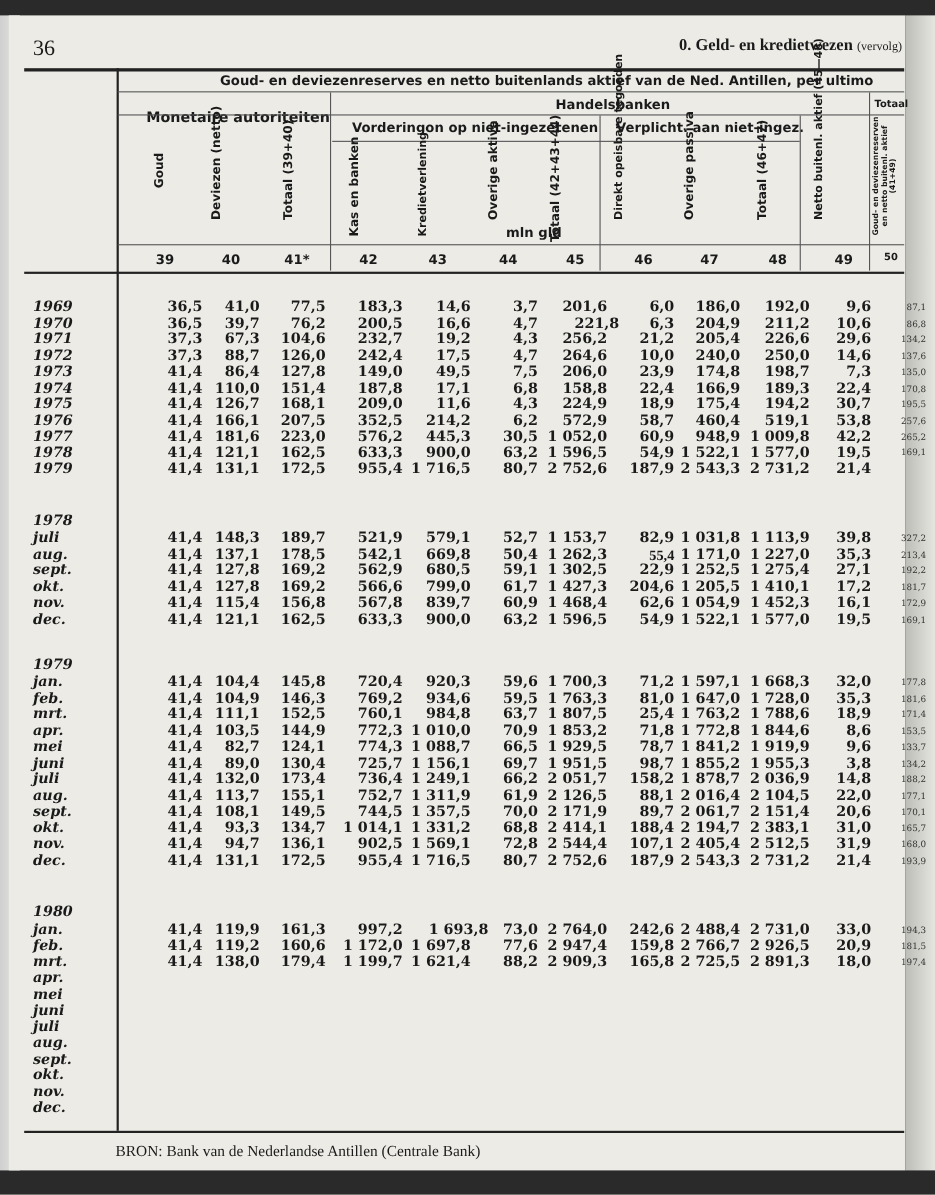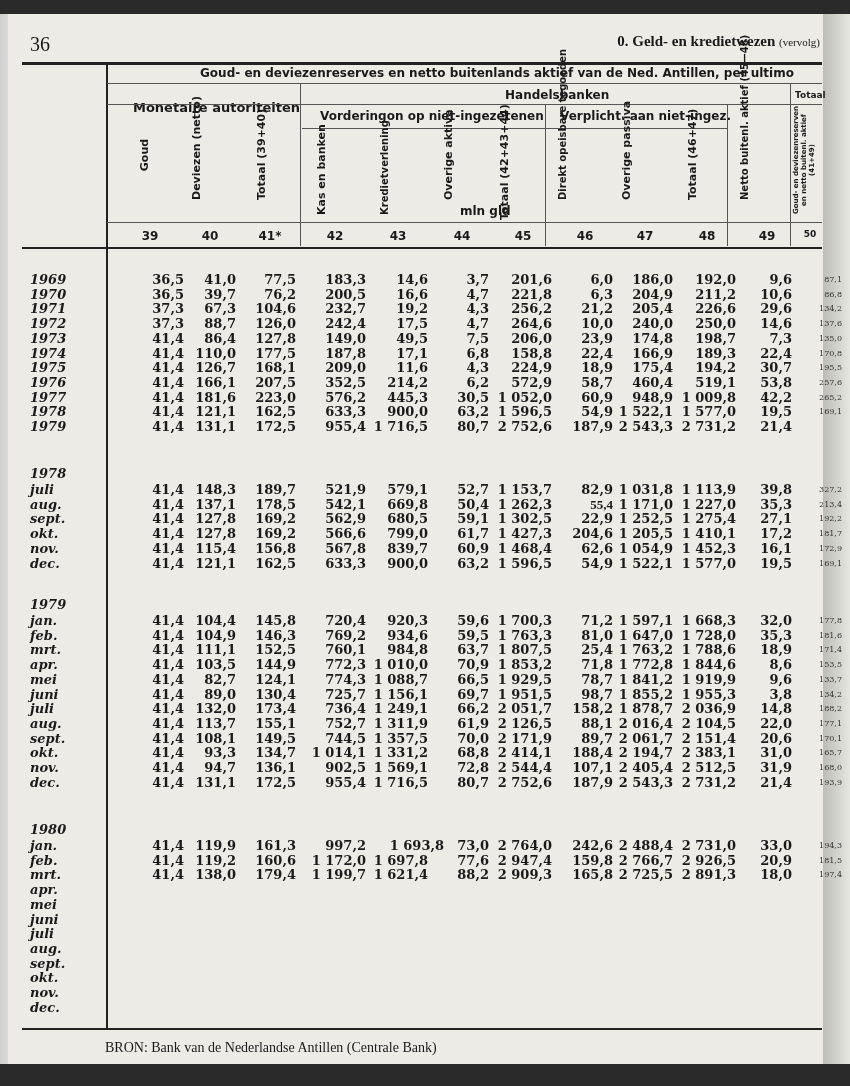--- a/index.html
+++ b/index.html
@@ -104,21 +104,21 @@
       <span class="v c50" style="right: -22px; position: absolute; left: auto;">87,1</span>
     </div>
     <div class="row" style="top: 286.7px; width: 790px;">
       <span class="label">1970</span>
       <span class="v" style="right: 636px; position: absolute; left: auto;">36,5</span>
       <span class="v" style="right: 584px; position: absolute; left: auto;">39,7</span>
       <span class="v" style="right: 524px; position: absolute; left: auto;">76,2</span>
       <span class="v" style="right: 454px; position: absolute; left: auto;">200,5</span>
       <span class="v" style="right: 392px; position: absolute; left: auto;">16,6</span>
       <span class="v" style="right: 331px; position: absolute; left: auto;">4,7</span>
-      <span class="v" style="right: 268px; position: absolute; left: auto;">221,8</span>
+      <span class="v" style="right: 257px; position: absolute; left: auto;">221,8</span>
       <span class="v" style="right: 207px; position: absolute; left: auto;">6,3</span>
       <span class="v" style="right: 147px; position: absolute; left: auto;">204,9</span>
       <span class="v" style="right: 84px; position: absolute; left: auto;">211,2</span>
       <span class="v" style="right: 28px; position: absolute; left: auto;">10,6</span>
       <span class="v c50" style="right: -22px; position: absolute; left: auto;">86,8</span>
     </div>
     <div class="row" style="top: 301.4px; width: 790px;">
       <span class="label">1971</span>
       <span class="v" style="right: 636px; position: absolute; left: auto;">37,3</span>
       <span class="v" style="right: 584px; position: absolute; left: auto;">67,3</span>
@@ -160,21 +160,21 @@
       <span class="v" style="right: 207px; position: absolute; left: auto;">23,9</span>
       <span class="v" style="right: 147px; position: absolute; left: auto;">174,8</span>
       <span class="v" style="right: 84px; position: absolute; left: auto;">198,7</span>
       <span class="v" style="right: 28px; position: absolute; left: auto;">7,3</span>
       <span class="v c50" style="right: -22px; position: absolute; left: auto;">135,0</span>
     </div>
     <div class="row" style="top: 345.5px; width: 790px;">
       <span class="label">1974</span>
       <span class="v" style="right: 636px; position: absolute; left: auto;">41,4</span>
       <span class="v" style="right: 584px; position: absolute; left: auto;">110,0</span>
-      <span class="v" style="right: 524px; position: absolute; left: auto;">177,5</span>
+      <span class="v" style="right: 524px; position: absolute; left: auto;">151,4</span>
       <span class="v" style="right: 454px; position: absolute; left: auto;">187,8</span>
       <span class="v" style="right: 392px; position: absolute; left: auto;">17,1</span>
       <span class="v" style="right: 331px; position: absolute; left: auto;">6,8</span>
       <span class="v" style="right: 268px; position: absolute; left: auto;">158,8</span>
       <span class="v" style="right: 207px; position: absolute; left: auto;">22,4</span>
       <span class="v" style="right: 147px; position: absolute; left: auto;">166,9</span>
       <span class="v" style="right: 84px; position: absolute; left: auto;">189,3</span>
       <span class="v" style="right: 28px; position: absolute; left: auto;">22,4</span>
       <span class="v c50" style="right: -22px; position: absolute; left: auto;">170,8</span>
     </div>

